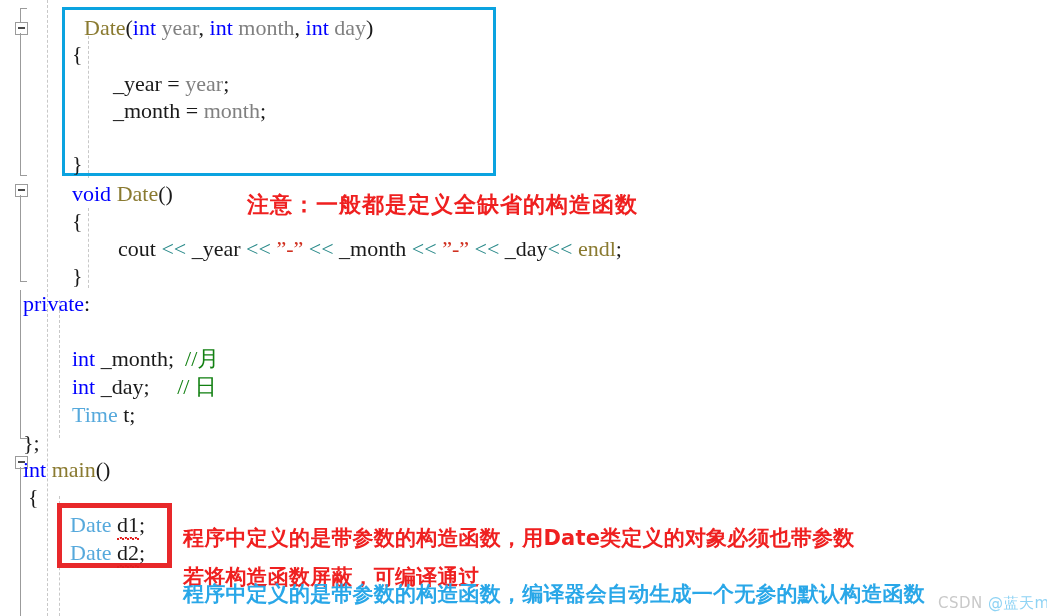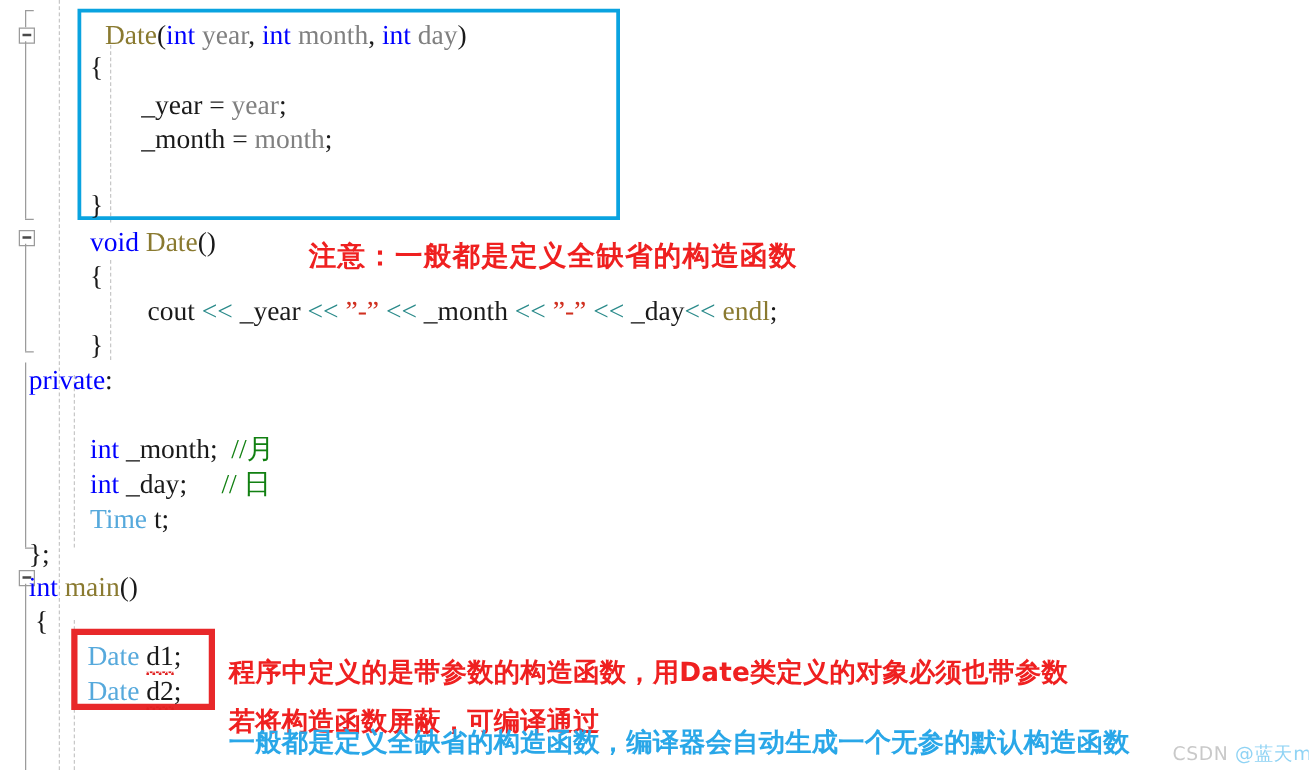--- a/index.html
+++ b/index.html
@@ -181,17 +181,17 @@
     <div class="ln" style="left:70px;top:539px;"><span class="type">Date</span> <span class="ident sq">d2</span><span class="punct">;</span></div>
 
   </div>
 
   <div class="anno anno-red" style="left:247px;top:190px;font-size:22px;letter-spacing:1px;">注意：一般都是定义全缺省的构造函数</div>
 
   <div class="anno anno-red" style="left:183px;top:490px;font-size:21px;letter-spacing:0.2px;margin-top:34px;">程序中定义的是带参数的构造函数，用Date类定义的对象必须也带参数</div>
 
   <div class="anno anno-red" style="left:183px;top:548px;font-size:21px;letter-spacing:0.2px;margin-top:15px;">若将构造函数屏蔽，可编译通过</div>
 
-  <div class="anno anno-blue" style="left:183px;top:580px;font-size:21px;letter-spacing:0.2px;">一般都是定义全缺省的构造函数，编译器会自动生成一个无参的默认构造函数</div>
+  <div class="anno anno-blue" style="left:183px;top:580px;font-size:21px;letter-spacing:0.2px;">程序中定义的是带参数的构造函数，编译器会自动生成一个无参的默认构造函数</div>
 
   <div class="watermark" style="left:938px;top:594px;"><span>CSDN </span><span class="wm-blue">@蓝天man</span></div>
 
 </div>
 
 </body></html>

